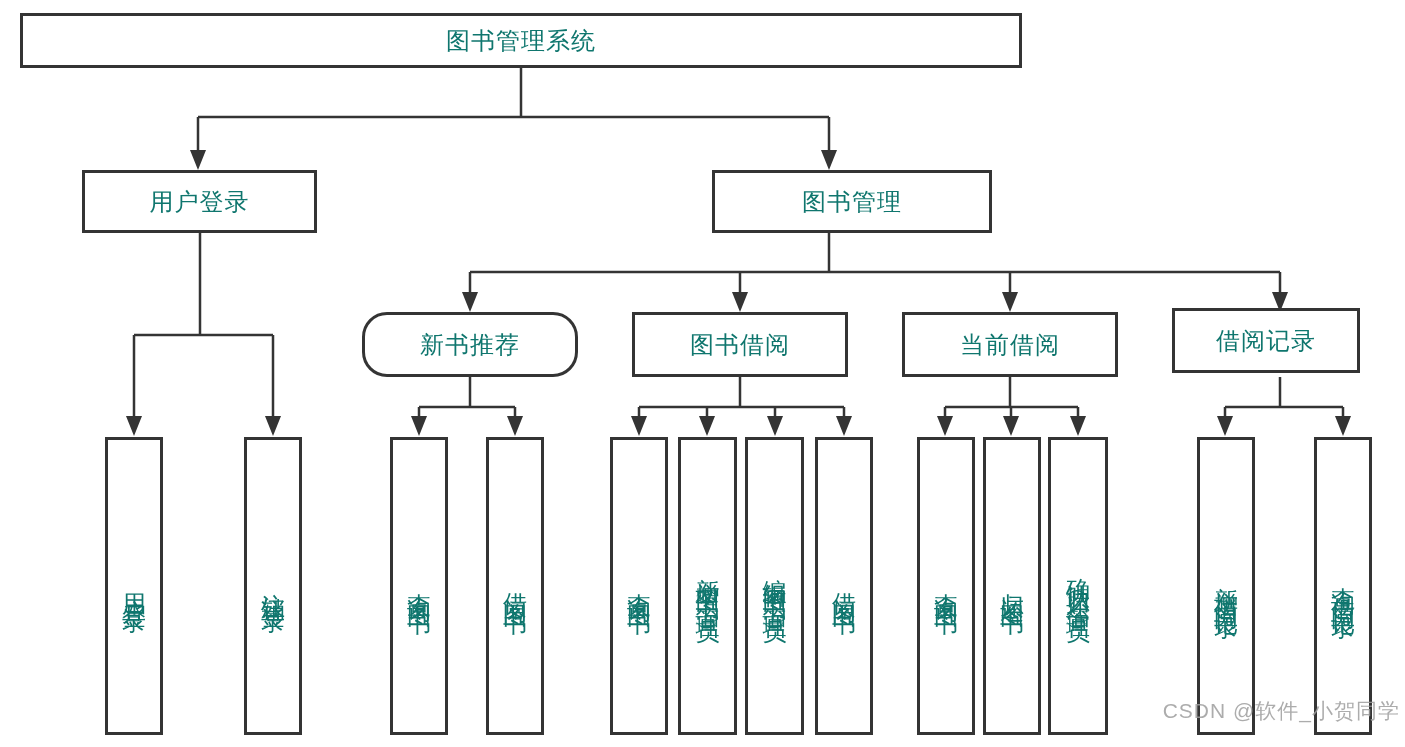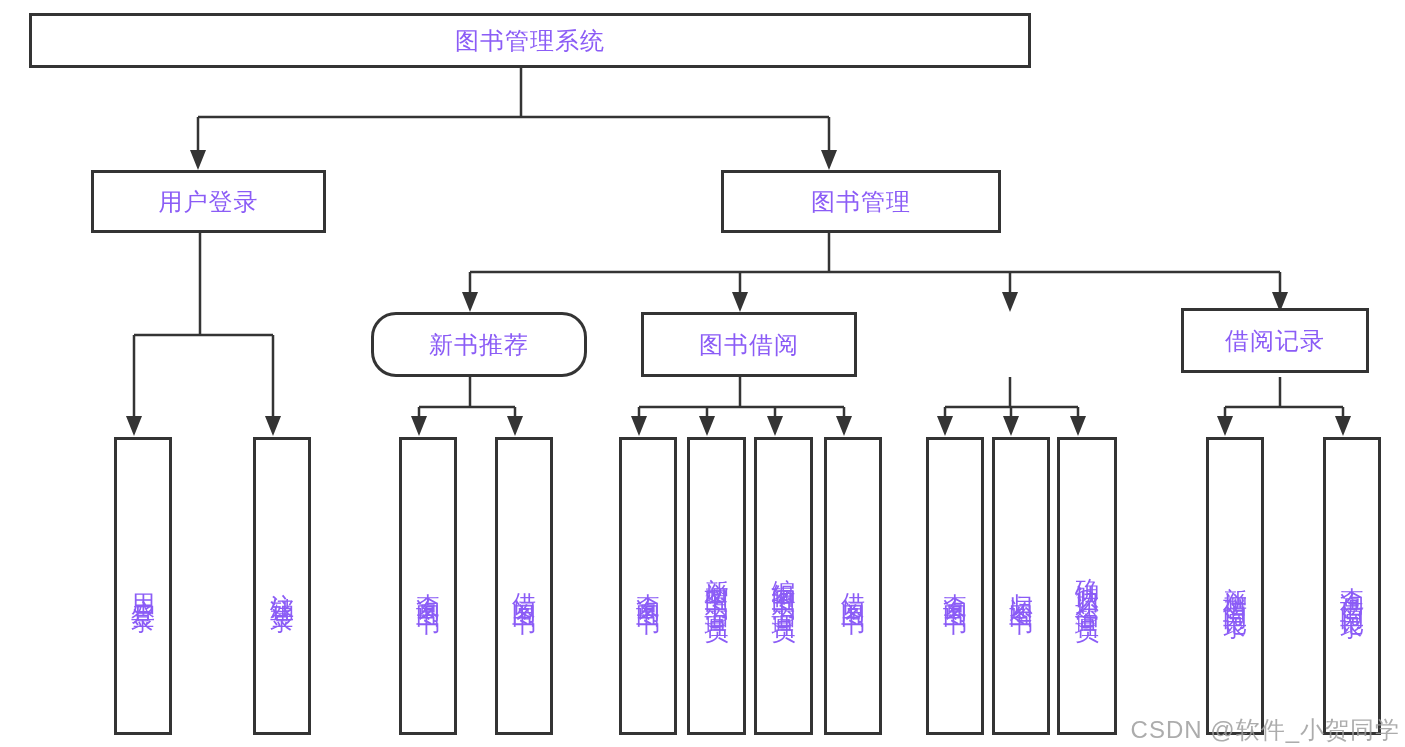--- a/index.html
+++ b/index.html
@@ -6,30 +6,30 @@
   .stage {
     position:relative; width:1405px; height:747px;
     background:#ffffff; overflow:hidden;
     font-family:"Liberation Sans", sans-serif;
   }
   svg.connectors { position:absolute; left:0; top:0; z-index:1; }
   .node {
     position:absolute; box-sizing:border-box;
     background:#ffffff; border:3px solid #343434;
     display:flex; align-items:center; justify-content:center;
-    color:#8b5cf6; z-index:2;margin-left:9px;
+    color:#0f766e; z-index:2;
   }
   .h-node { font-size:24px; letter-spacing:1px; white-space:nowrap; }
   .v-node {
     writing-mode:vertical-rl; text-orientation:mixed;
     font-size:24px; letter-spacing:6px; line-height:1;
   }
   .watermark {
-    position:absolute; top:714px; right:5px; z-index:5;
-    font-size:24px; color:rgba(158,158,158,0.85); letter-spacing:1px;
+    position:absolute; top:697px; right:5px; z-index:5;
+    font-size:21px; color:rgba(158,158,158,0.85); letter-spacing:1px;
     white-space:nowrap;
   }
 </style>
 </head>
 <body>
 
 <div class="stage">
 
   <svg class="connectors" width="1405" height="747" viewBox="0 0 1405 747">
     <path fill="none" stroke="#343434" stroke-width="2.5" d="
@@ -74,20 +74,23 @@
   <div class="node h-node" style="left:712px; top:170px; width:280px; height:63px;">
     <span>图书管理</span>
   </div>
 
   <div class="node h-node" style="left:362px; top:312px; width:216px; height:65px;border-radius:25px;">
     <span>新书推荐</span>
   </div>
   <div class="node h-node" style="left:632px; top:312px; width:216px; height:65px;">
     <span>图书借阅</span>
   </div>
+  <div class="node h-node" style="left:902px; top:312px; width:216px; height:65px;">
+    <span>当前借阅</span>
+  </div>
   <div class="node h-node" style="left:1172px; top:308px; width:188px; height:65px;">
     <span>借阅记录</span>
   </div>
 
   <div class="node v-node" style="left:105px; top:437px; width:58px; height:298px;">
     <span>用户登录</span>
   </div>
   <div class="node v-node" style="left:244px; top:437px; width:58px; height:298px;">
     <span>注销登录</span>
   </div>

